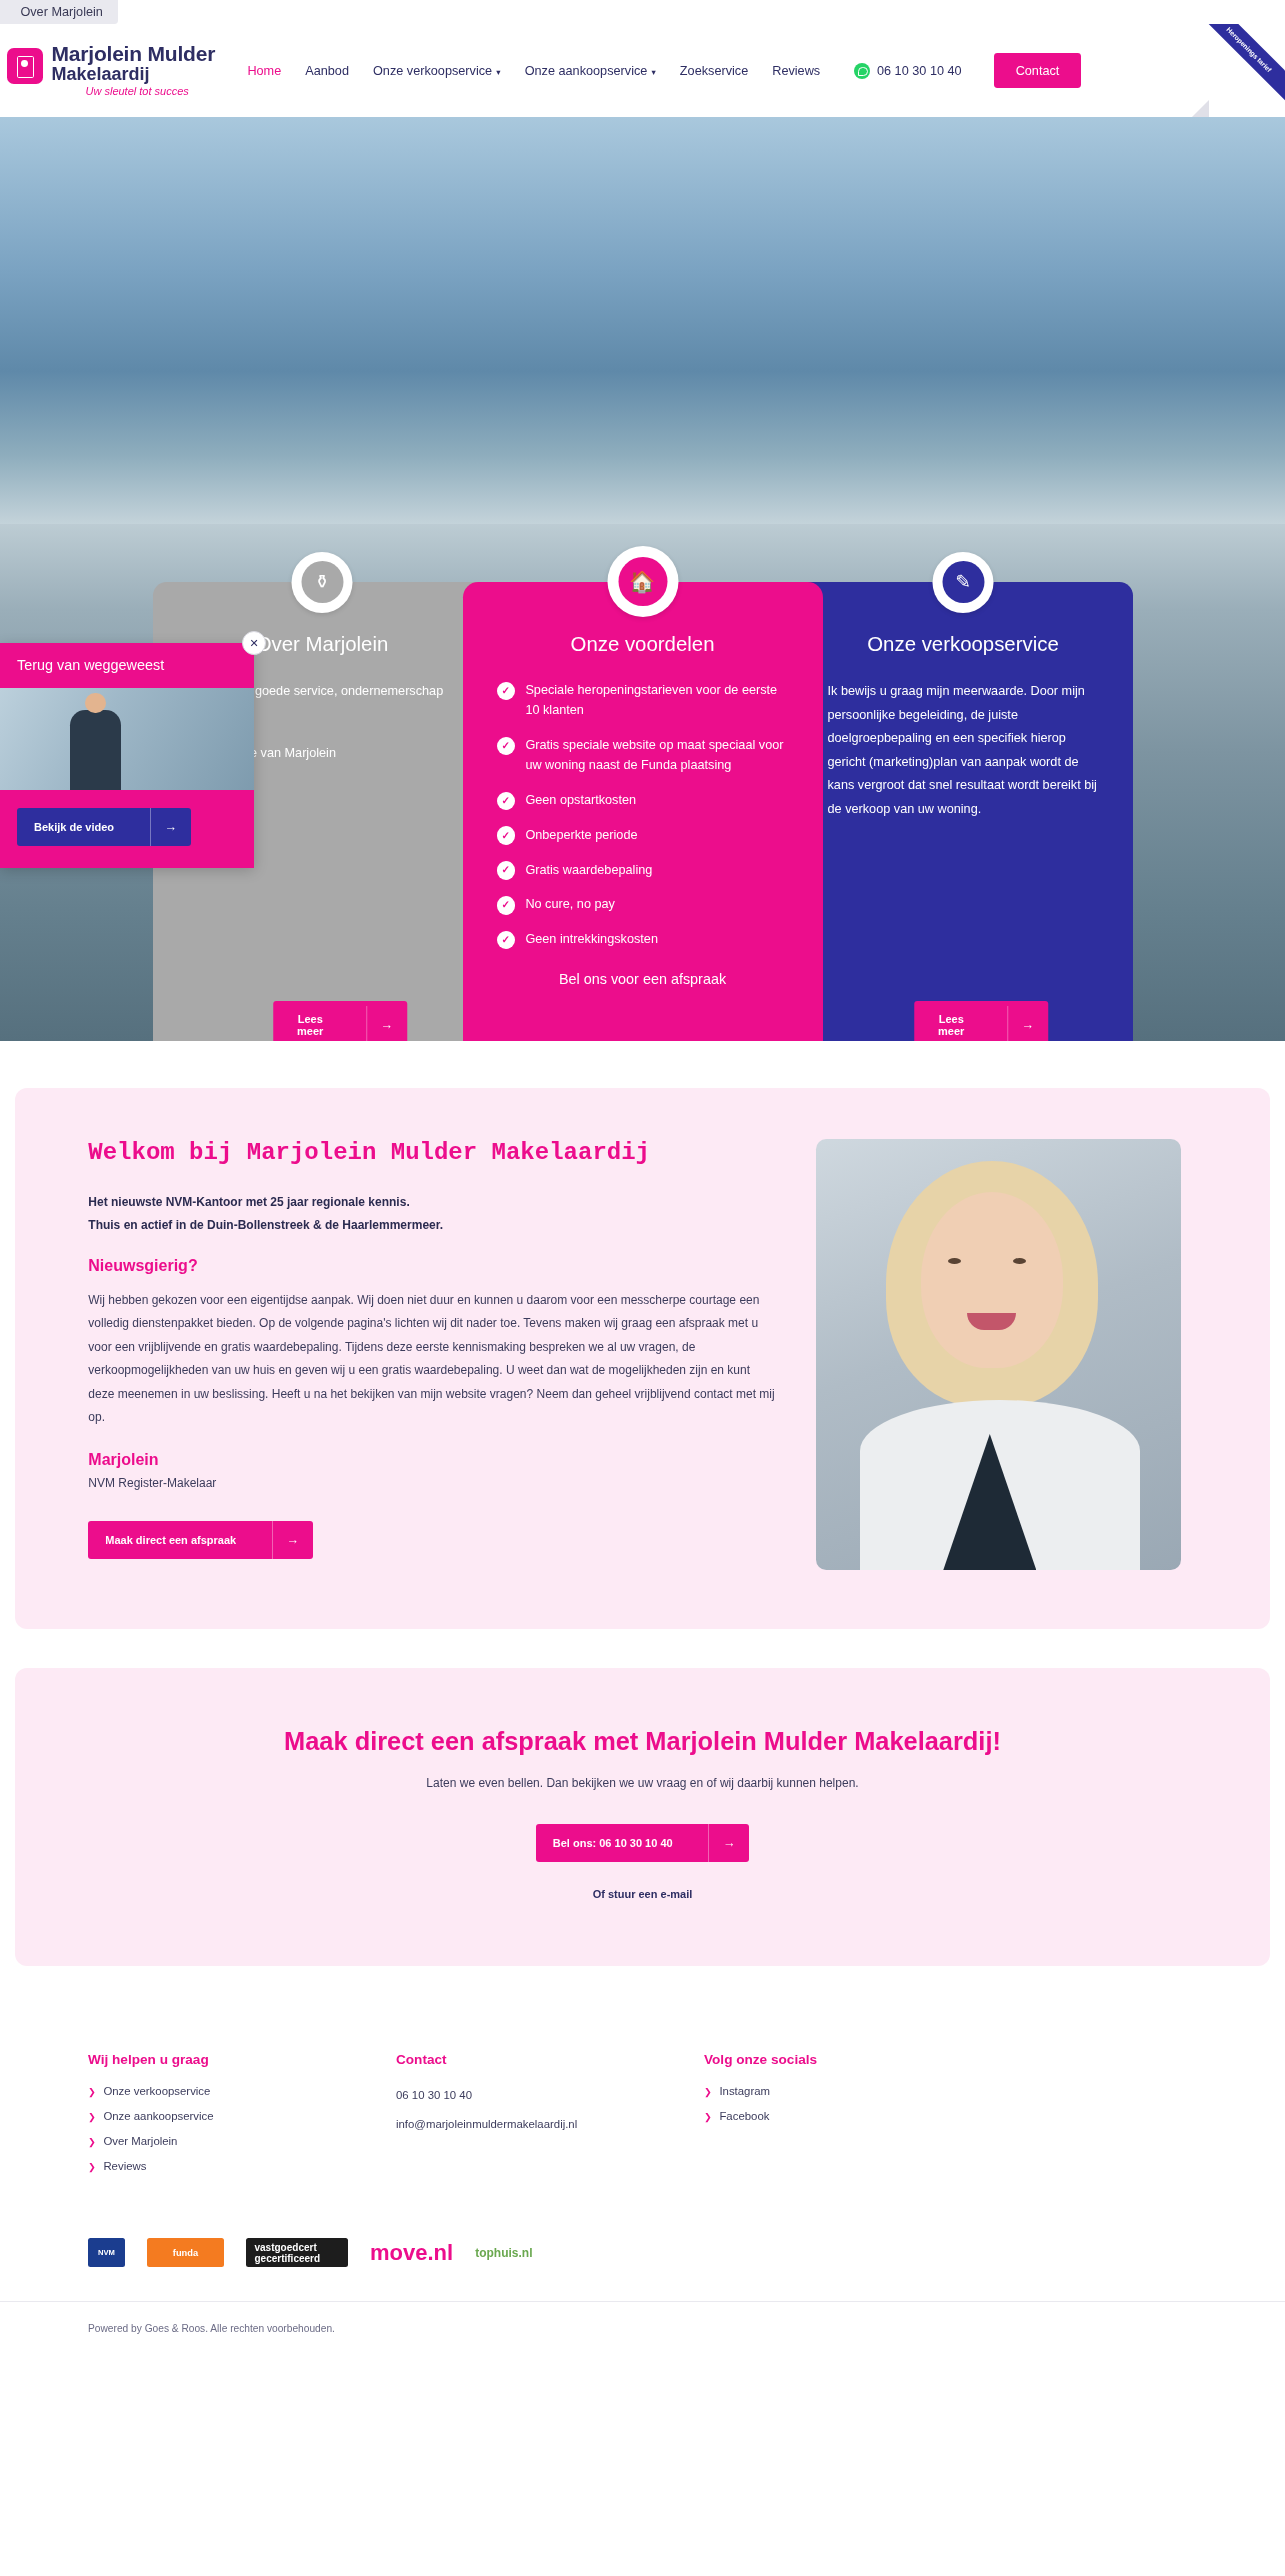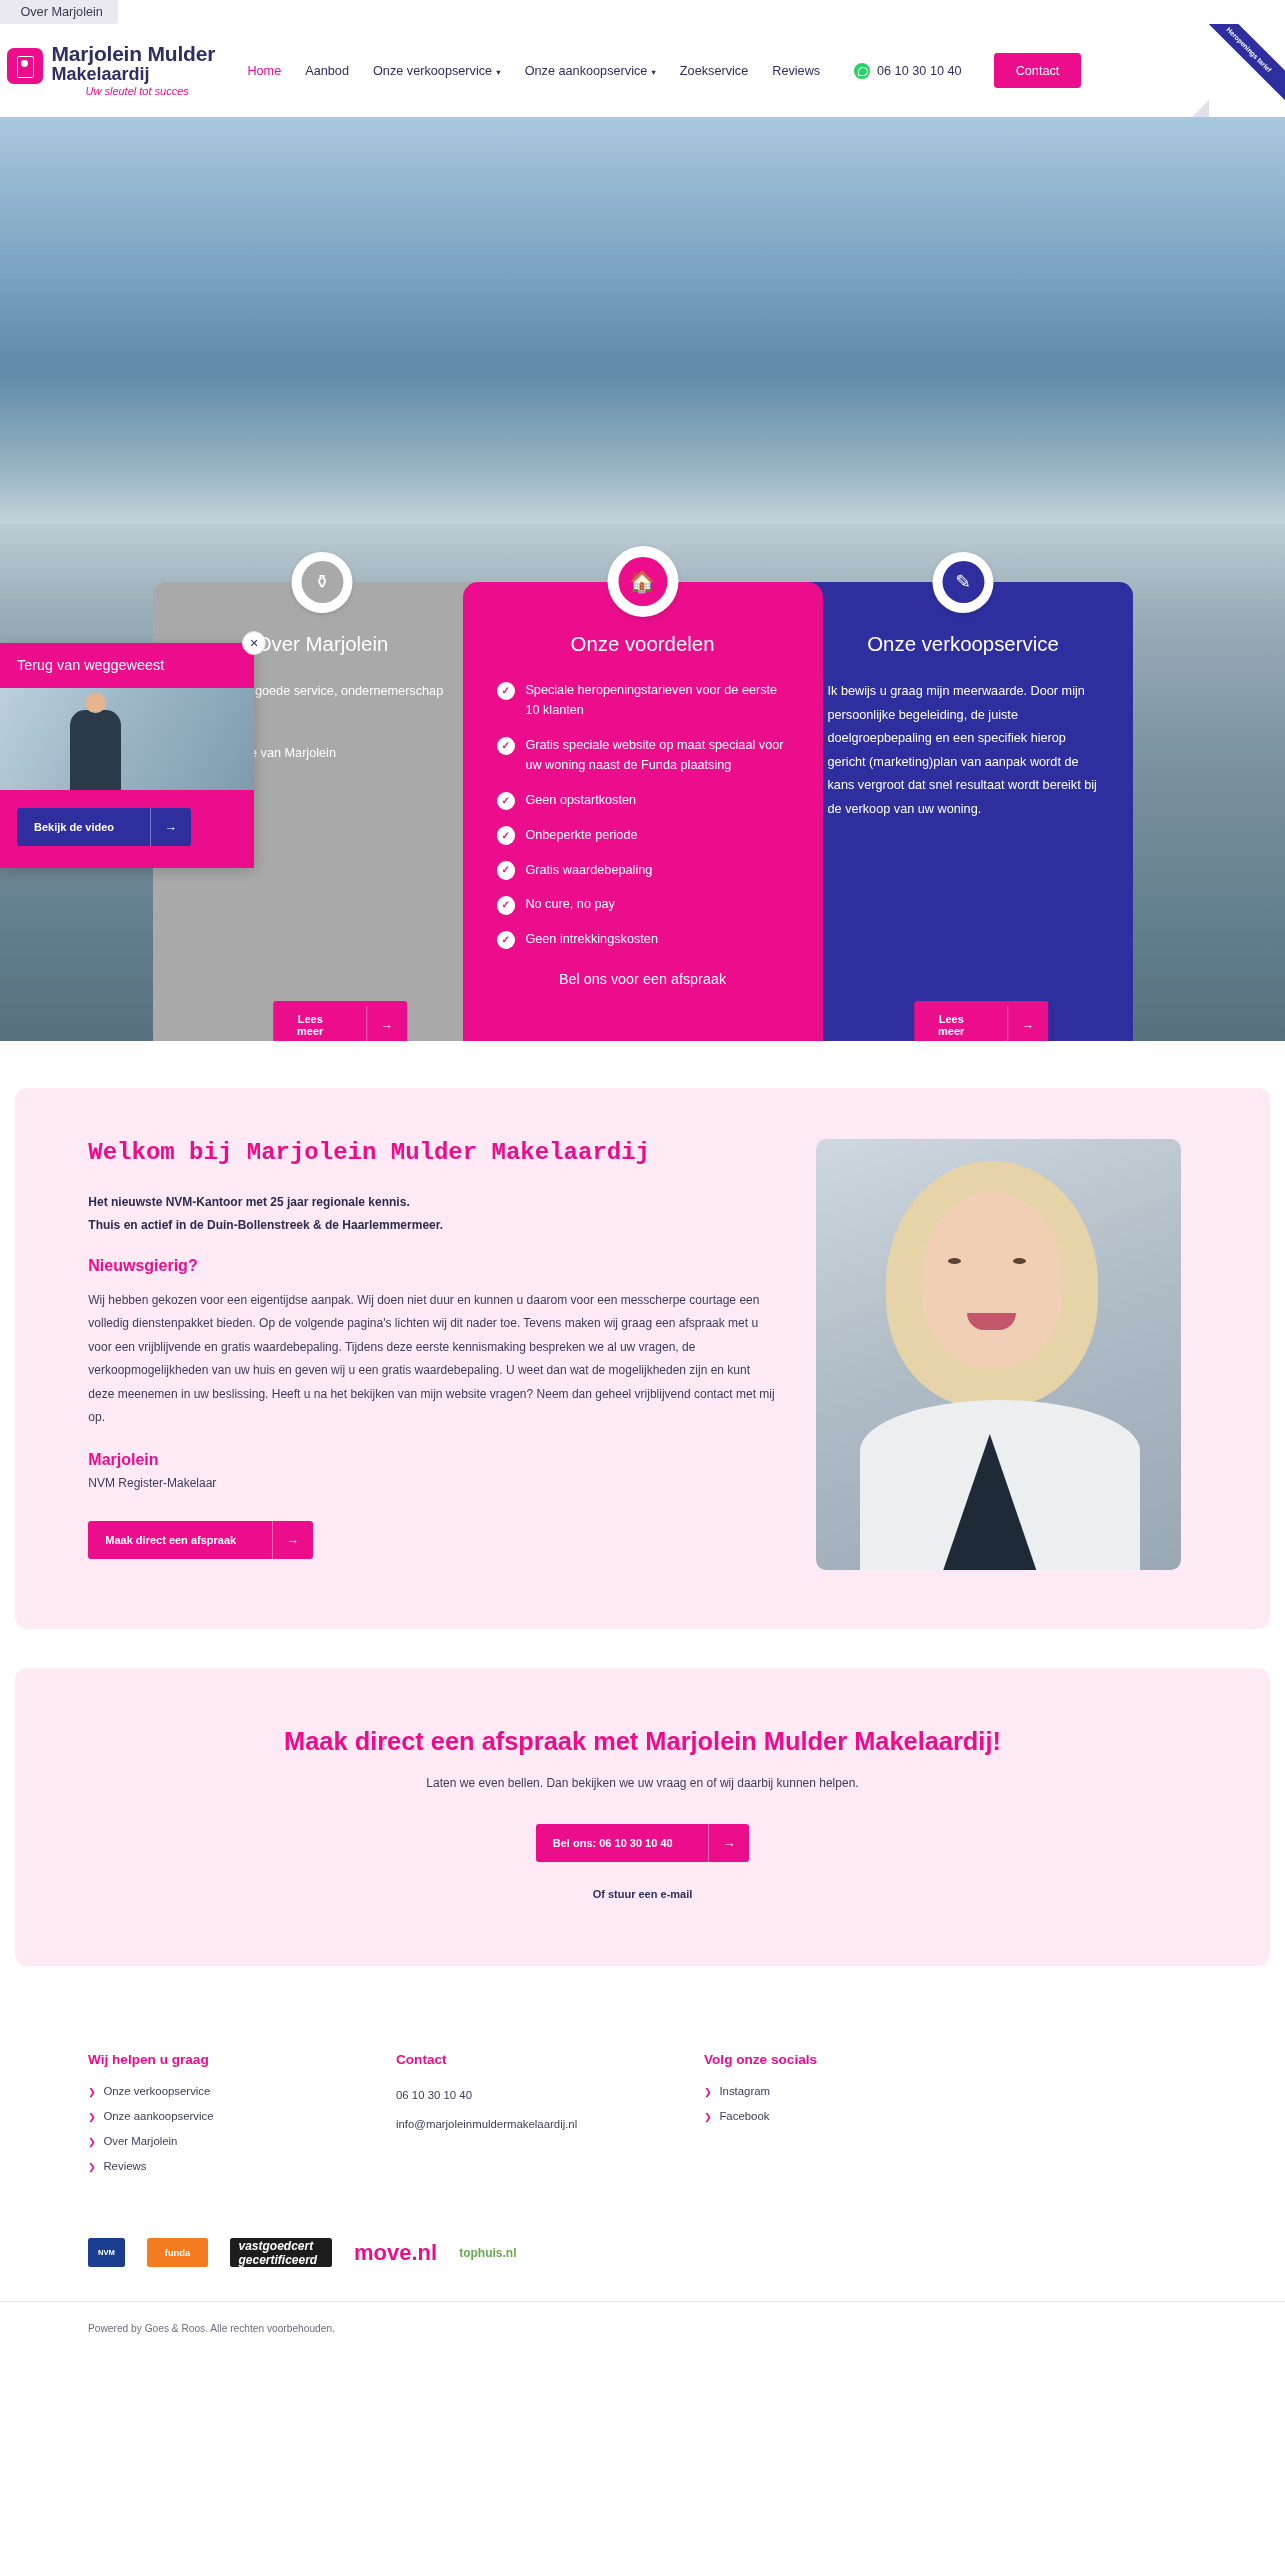--- a/index.html
+++ b/index.html
@@ -563,22 +563,22 @@
     display: flex;
     align-items: center;
     justify-content: center;
     border-radius: 2.5px;
     font-size: 9.3px;
     font-weight: bold;
     color: #ffffff;
     padding: 0 8.5px;
   }
   .pl-nvm { background: #1b3d8f; width: 37px; flex-direction: column; line-height: 1; font-size: 7.6px; }
-  .pl-funda { background: #f47b20; width: 61px; }
-  .pl-vg { background: #1d1d1d; width: 102px; font-size: 12px; font-style: italic; }
+  .pl-funda { background: #f47b20; width: 77px; }
+  .pl-vg { background: #1d1d1d; width: 102px; font-size: 10px; }
   .pl-move { color: #ec0d8c; font-size: 22px; font-weight: bold; }
   .pl-top { color: #6aa84f; font-size: 12px; font-weight: bold; }
 
   .copyright {
     border-top: 0.8px solid #e9e9ef;
     padding: 20.4px 88px 29px;
     font-size: 10.2px;
     color: #6c6c86;
   }
 </style>

